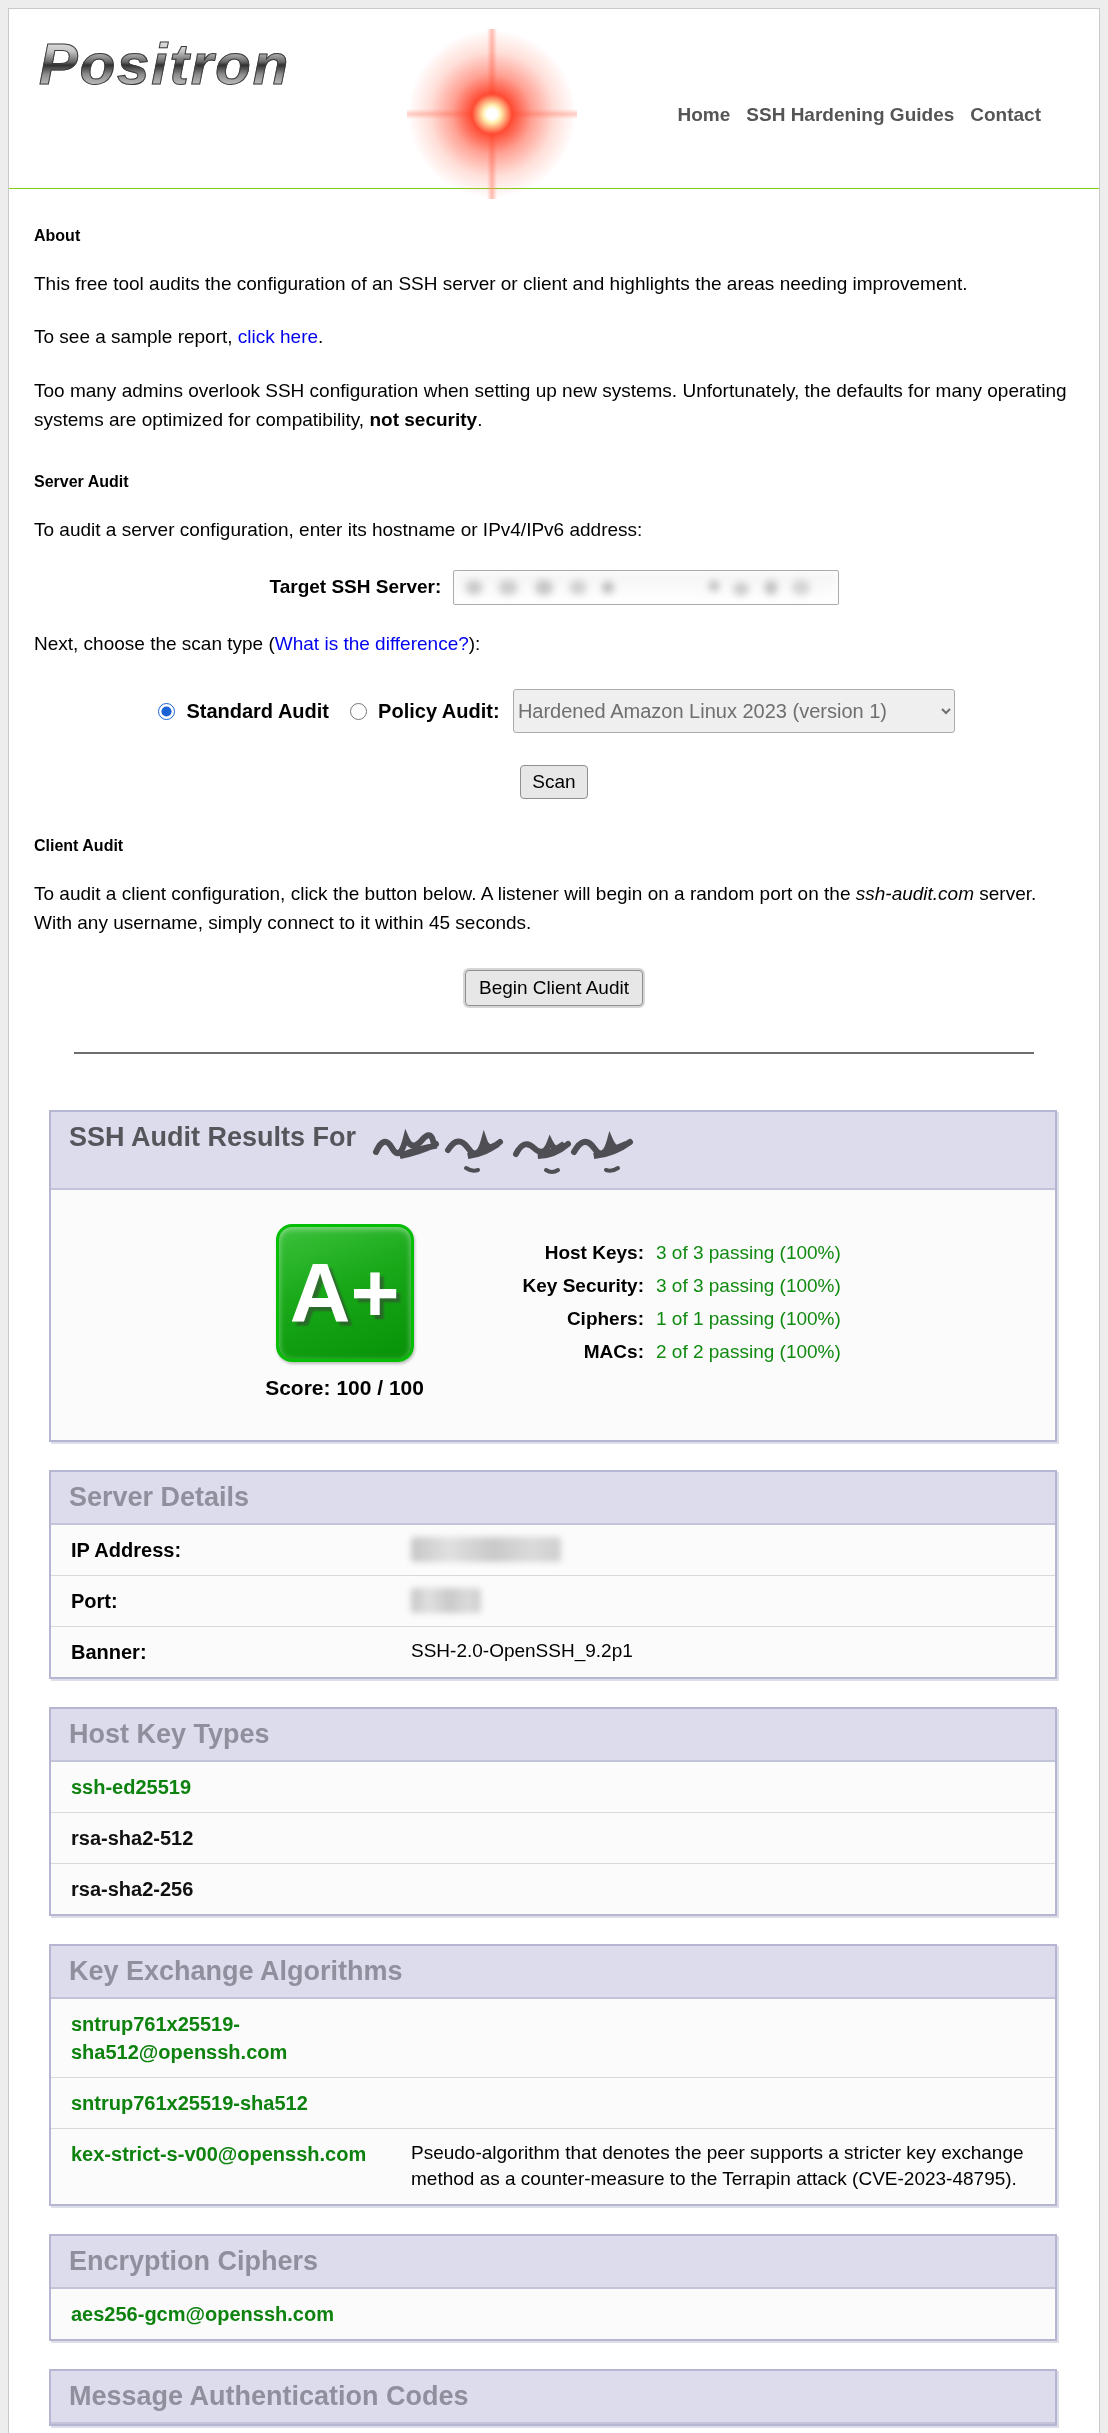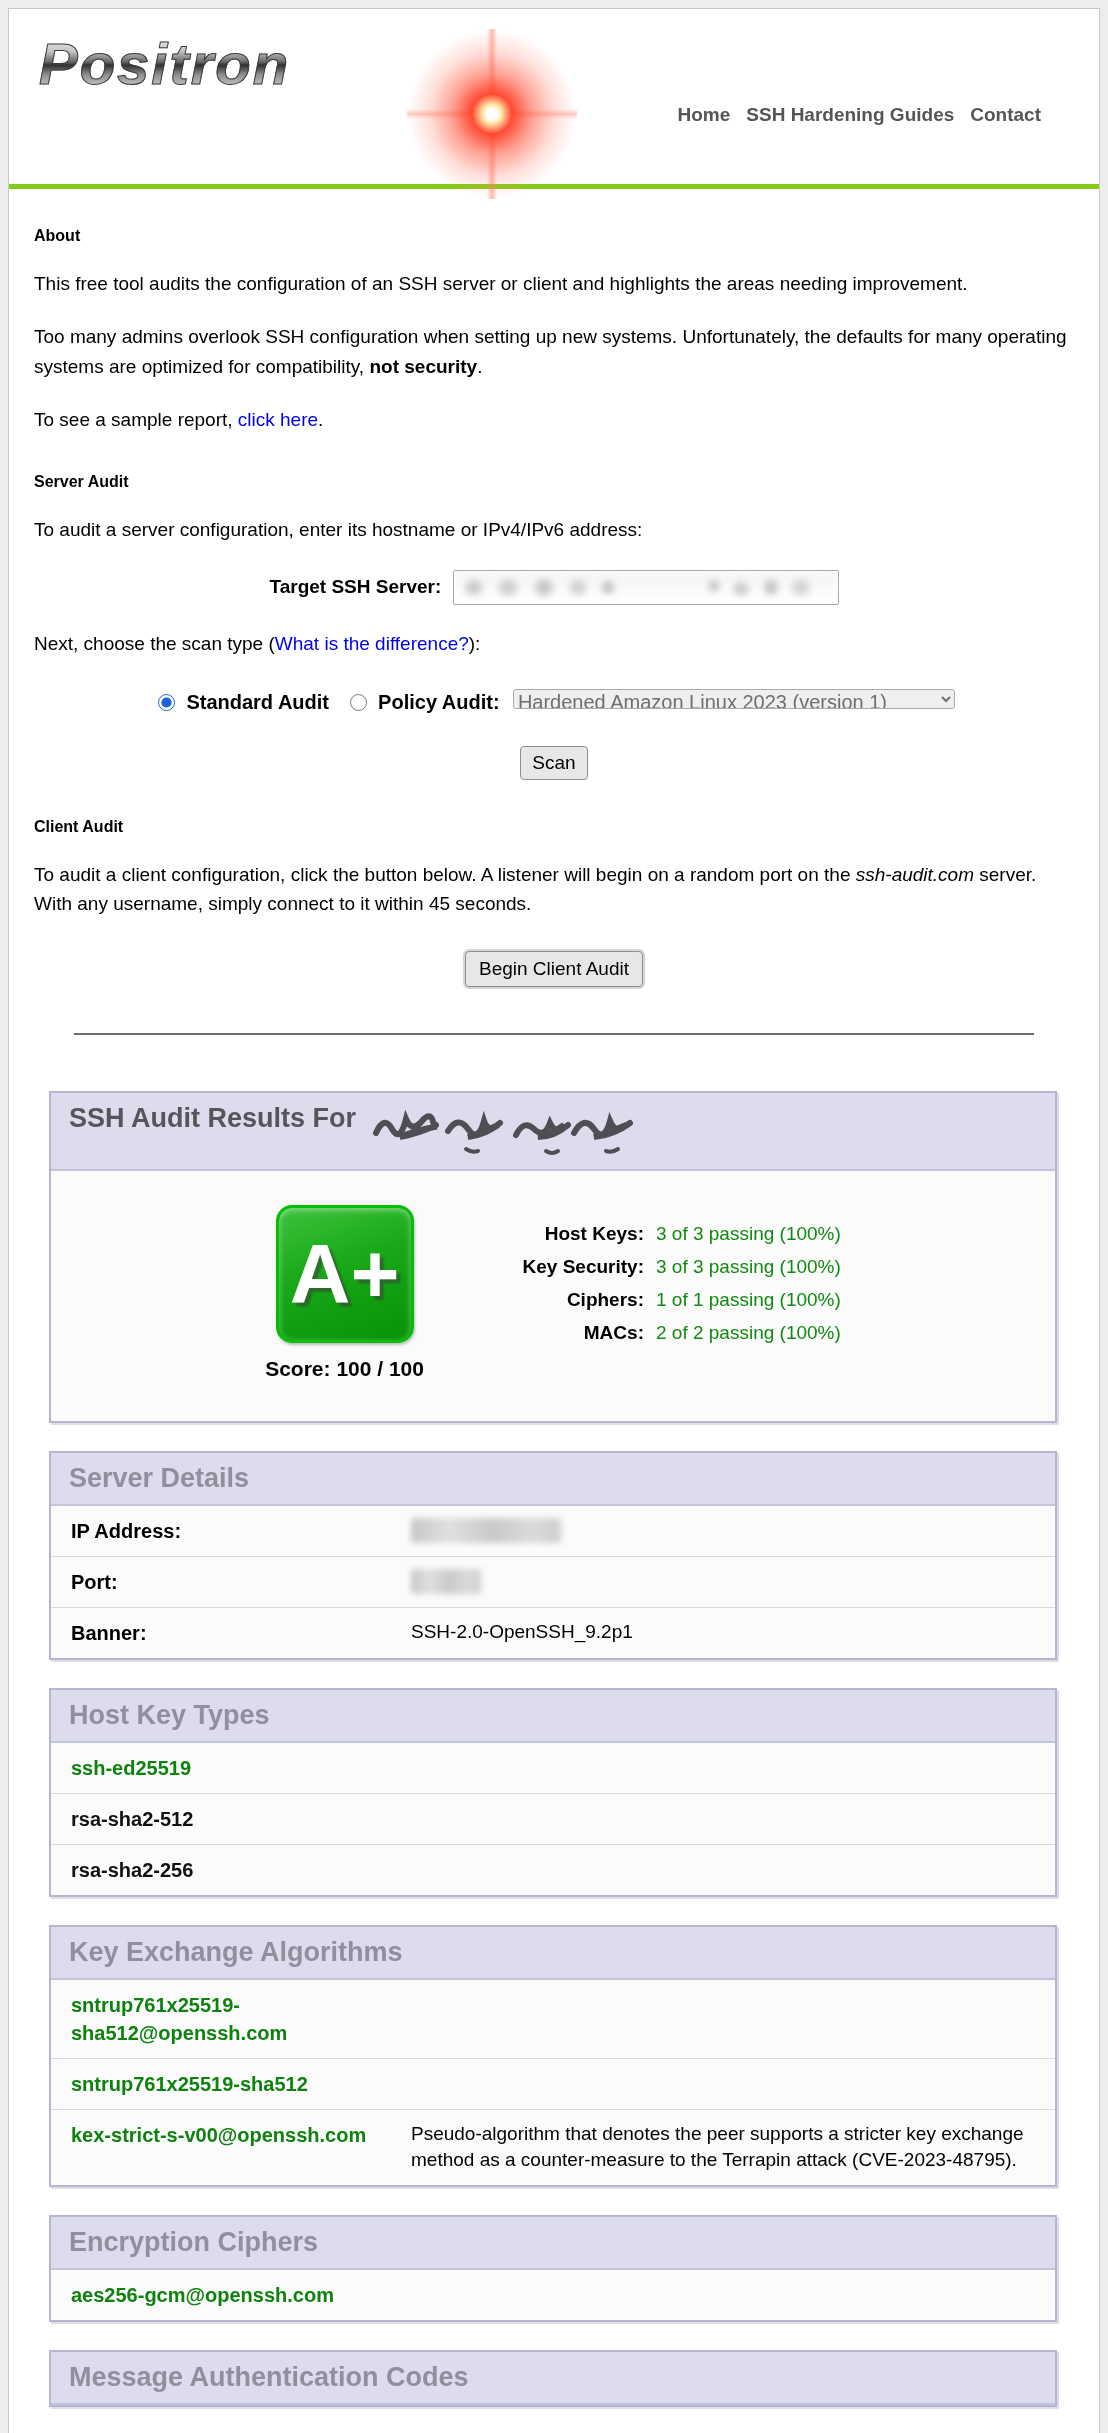--- a/index.html
+++ b/index.html
@@ -9,21 +9,21 @@
     font-family: "Liberation Sans", sans-serif;
     color: #000; font-size: 19px;
   }
   a.link { color:#0000ee; text-decoration:none; cursor:pointer; }
   .main-card {
     margin: 8px; background: #fff; border: 1px solid #c9c9c9;
     padding-bottom: 26px;
   }
   
   .site-header {
-    position: relative; height: 154px; border-bottom: 5px solid #84cc16;
+    position: relative; height: 154px; border-bottom: 1px solid #84cc16;
   }
   .logo { position: relative; width: 620px; height: 150px; }
   .logo-line {
     position: relative; z-index: 2;
     font-style: italic; font-weight: bold; letter-spacing: 2px;
     font-size: 58px; line-height: 1.0;
     background: linear-gradient(180deg, #f7f7f7 0%, #c4c4c4 28%, #6a6a6a 46%, #303030 52%, #8d8d8d 68%, #e2e2e2 100%);
     -webkit-background-clip: text; background-clip: text; color: transparent;
     -webkit-text-stroke: 1px #3c3c3c;
     width: max-content;
@@ -61,21 +61,21 @@
       radial-gradient(ellipse 10px 10px at 258px 45%, #c4c4c4 35%, transparent 75%),
       radial-gradient(ellipse 14px 12px at 285px 55%, #cccccc 35%, transparent 75%),
       radial-gradient(ellipse 12px 13px at 315px 50%, #c3c3c3 35%, transparent 75%),
       radial-gradient(ellipse 16px 14px at 345px 50%, #d4d4d4 35%, transparent 75%),
       linear-gradient(#f4f4f4, #ffffff);
   }
   .radio-row { margin: 30px 0 0 0; text-align: center; }
   .radio-row label { font-weight: bold; font-size: 20px; }
   input[type="radio"] { width: 17px; height: 17px; vertical-align: -2px; accent-color: #1a62d6; margin-right: 6px; }
   select.policy-select {
-    width: 442px; height: 20px; margin-left: 8px; font-size: 20px;
+    width: 442px; height: 44px; margin-left: 8px; font-size: 20px;
     color: #6f6f6f; background: #efefef; border: 1px solid #ababab; border-radius: 3px;
     font-family: "Liberation Sans", sans-serif;
   }
   .btn {
     font-family: "Liberation Sans", sans-serif;
     font-size: 19px; color: #000; background: #e7e7e7;
     border: 1px solid #8f8f8f; border-radius: 4px; padding: 5px 11px; cursor: pointer;
   }
   .btn-begin { padding: 6px 13px; box-shadow: 0 0 0 2px #d6d6d6; }
   .scan-row { margin: 32px 0 0 0; text-align: center; }
@@ -147,22 +147,22 @@
       <span class="nav-item">Home</span>
       <span class="nav-item">SSH Hardening Guides</span>
       <span class="nav-item">Contact</span>
     </nav>
   </header>
 
   <div class="content">
 
     <h2 class="sec">About</h2>
     <p class="body">This free tool audits the configuration of an SSH server or client and highlights the areas needing improvement.</p>
+    <p class="body"><span>To see a sample report, </span><a class="link">click here</a><span>.</span></p>
     <p class="body"><span>Too many admins overlook SSH configuration when setting up new systems. Unfortunately, the defaults for many operating systems are optimized for compatibility, </span><b>not security</b><span>.</span></p>
-    <p class="body"><span>To see a sample report, </span><a class="link">click here</a><span>.</span></p>
 
     <h2 class="sec">Server Audit</h2>
     <p class="body">To audit a server configuration, enter its hostname or IPv4/IPv6 address:</p>
     <div class="center-row">
       <span class="inline-label">Target SSH Server:</span>
       <span class="fake-input"><span class="input-smudge"></span></span>
     </div>
     <p class="body"><span>Next, choose the scan type (</span><a class="link">What is the difference?</a><span>):</span></p>
     <div class="radio-row">
       <input type="radio" name="scantype" checked="" style="">

